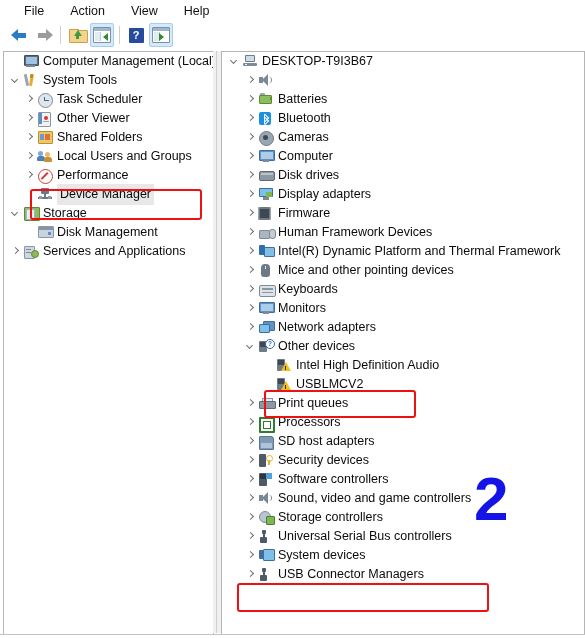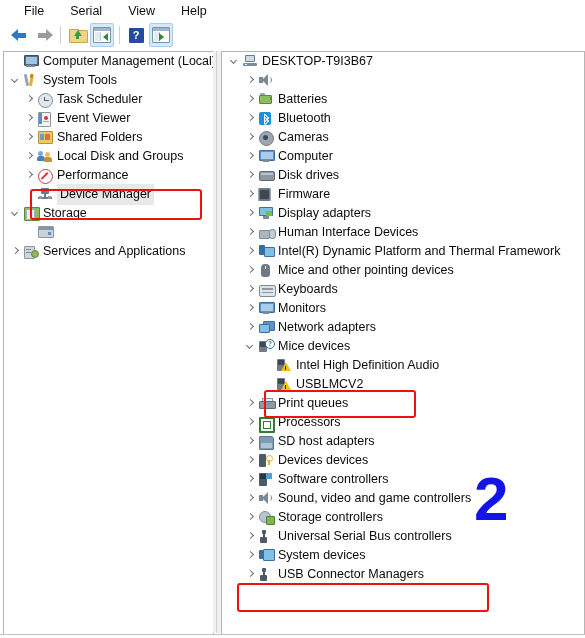--- a/index.html
+++ b/index.html
@@ -292,21 +292,21 @@
     font-family:"Liberation Sans","DejaVu Sans",sans-serif;
     font-size:62px;font-weight:bold;color:#1414e6;
     line-height:62px;letter-spacing:-1px;
   }
 </style>
 </head>
 <body>
 
 <div id="menubar">
   <div class="mi">File</div>
-  <div class="mi">Serial</div>
+  <div class="mi">Action</div>
   <div class="mi">View</div>
   <div class="mi">Help</div>
 </div>
 
 <div id="toolbar">
   <div class="tb-pad"></div>
   <div class="tb-btn">
     <span class="arrow left">
       <span class="head"></span>
         <span class="shaft"></span>
@@ -387,21 +387,21 @@
 
   <div class="row ind1">
     <span class="chev has"></span>
     <span class="ico">
       <span class="g g-event">
           <span class="blue"></span>
           <span class="dot"></span>
           <span class="ln"></span>
         </span>
     </span>
-    <span class="lbl">Event Viewer</span>
+    <span class="lbl">Other Viewer</span>
   </div>
 
   <div class="row ind1">
     <span class="chev has"></span>
     <span class="ico">
       <span class="g g-shared">
           <span class="p1"></span>
           <span class="p2"></span>
         </span>
     </span>
@@ -411,21 +411,21 @@
   <div class="row ind1">
     <span class="chev has"></span>
     <span class="ico">
       <span class="g g-users">
           <span class="h1"></span>
           <span class="b1"></span>
           <span class="h2"></span>
           <span class="b2"></span>
         </span>
     </span>
-    <span class="lbl">Local Disk and Groups</span>
+    <span class="lbl">Local Users and Groups</span>
   </div>
 
   <div class="row ind1">
     <span class="chev has"></span>
     <span class="ico">
       <span class="g g-perf">
           <i></i>
         </span>
     </span>
     <span class="lbl">Performance</span>
@@ -456,20 +456,21 @@
   </div>
 
   <div class="row ind1">
     <span class="chev"></span>
     <span class="ico">
       <span class="g g-disk">
           <span class="t"></span>
           <span class="d"></span>
         </span>
     </span>
+    <span class="lbl">Disk Management</span>
   </div>
 
   <div class="row ind0">
     <span class="chev has"></span>
     <span class="ico">
       <span class="g g-services">
           <span class="box"></span>
           <span class="ln" style="top:4px"></span>
           <span class="ln" style="top:7px"></span>
           <span class="gear"></span>
@@ -563,52 +564,52 @@
       <span class="g g-diskdrive" style="top:5px">
           <i></i>
         </span>
     </span>
     <span class="lbl">Disk drives</span>
   </div>
 
   <div class="row rind1">
     <span class="chev has"></span>
     <span class="ico">
+      <span class="g g-display">
+          <span class="s">
+            <i></i>
+          </span>
+          <span class="g"></span>
+          <span class="st"></span>
+        </span>
+    </span>
+    <span class="lbl">Display adapters</span>
+  </div>
+
+  <div class="row rind1">
+    <span class="chev has"></span>
+    <span class="ico">
       <span class="g g-firmware">
           <i></i>
           <span class="pin" style="left:-1px"></span>
           <span class="pin" style="right:-1px"></span>
         </span>
     </span>
     <span class="lbl">Firmware</span>
-  </div>
-
-  <div class="row rind1">
-    <span class="chev has"></span>
-    <span class="ico">
-      <span class="g g-display">
-          <span class="s">
-            <i></i>
-          </span>
-          <span class="g"></span>
-          <span class="st"></span>
-        </span>
-    </span>
-    <span class="lbl">Display adapters</span>
   </div>
 
   <div class="row rind1">
     <span class="chev has"></span>
     <span class="ico">
       <span class="g g-hid">
           <span class="kb"></span>
           <span class="mo"></span>
         </span>
     </span>
-    <span class="lbl">Human Interface Devices</span>
+    <span class="lbl">Human Framework Devices</span>
   </div>
 
   <div class="row rind1">
     <span class="chev has"></span>
     <span class="ico">
       <span class="g g-intel">
           <span class="a"></span>
           <span class="b"></span>
         </span>
     </span>
@@ -663,21 +664,21 @@
   <div class="row rind1">
     <span class="chev has open"></span>
     <span class="ico">
       <span class="g g-other">
           <span class="b">
             <i></i>
           </span>
           <span class="q">?</span>
         </span>
     </span>
-    <span class="lbl">Mice devices</span>
+    <span class="lbl">Other devices</span>
   </div>
 
   <div class="row rind2">
     <span class="chev"></span>
     <span class="ico">
       <span class="g g-unknown">
           <span class="b">
             <i></i>
           </span>
           <span class="warn"></span>
@@ -736,21 +737,21 @@
     <span class="chev has"></span>
     <span class="ico">
       <span class="g g-security">
           <span class="b">
             <i></i>
           </span>
           <span class="key"></span>
           <span class="stem"></span>
         </span>
     </span>
-    <span class="lbl">Devices devices</span>
+    <span class="lbl">Security devices</span>
   </div>
 
   <div class="row rind1">
     <span class="chev has"></span>
     <span class="ico">
       <span class="g g-swcomp">
           <span class="b">
             <i></i>
           </span>
           <span class="sq"></span>

